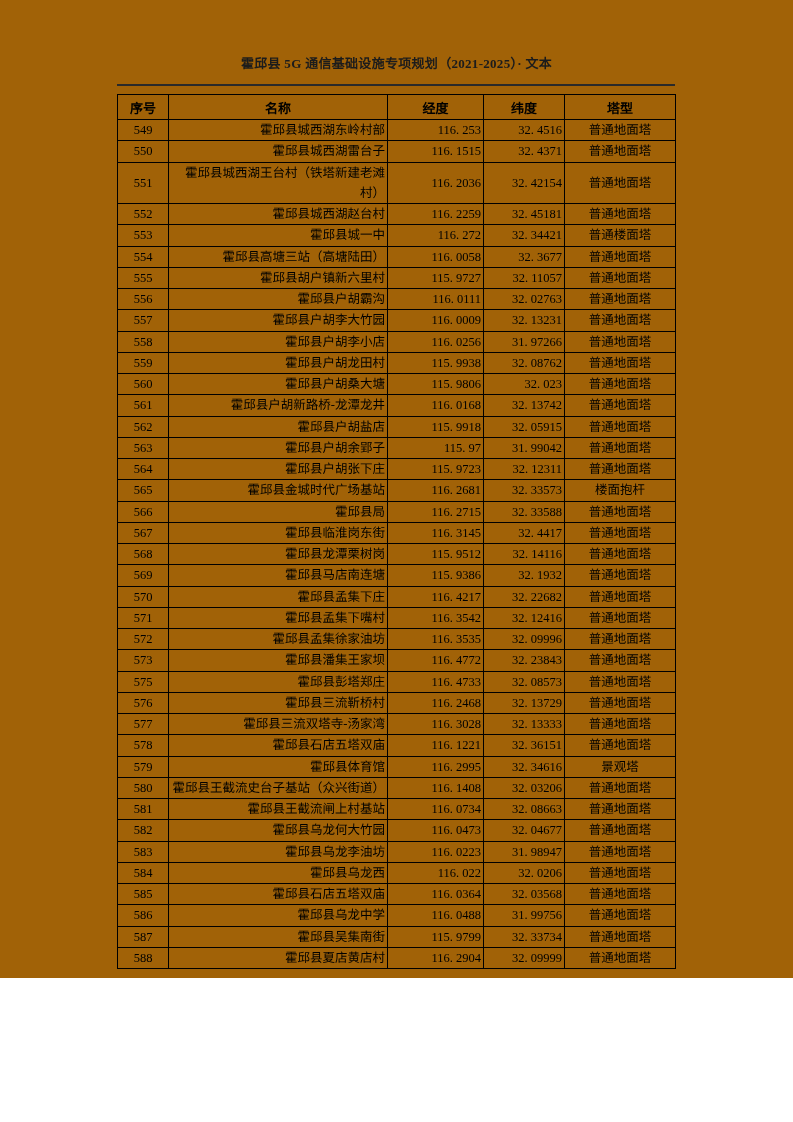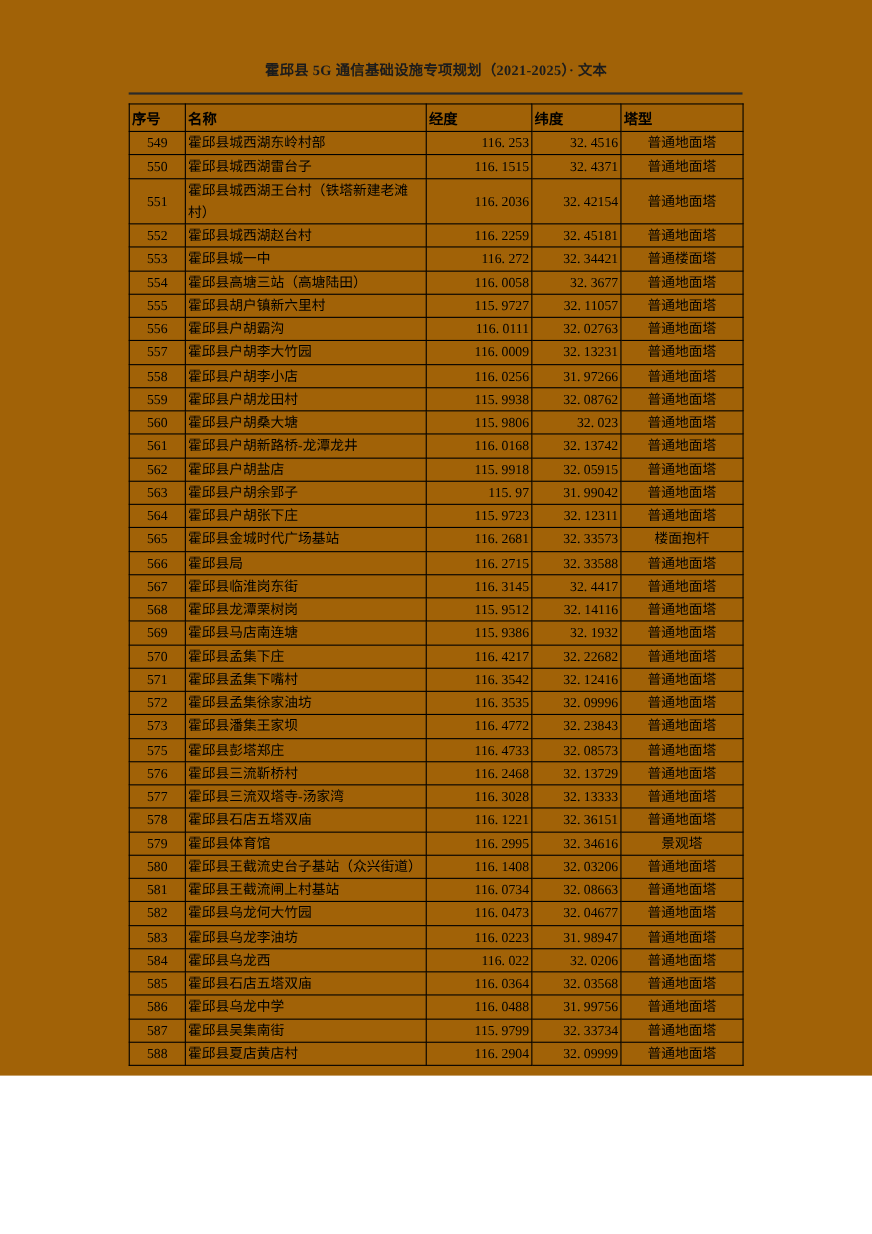--- a/index.html
+++ b/index.html
@@ -41,30 +41,30 @@
   table.sites col.w4{width:111px;}
   table.sites th,table.sites td{
     border:1px solid #000;
     overflow:hidden;
     vertical-align:middle;
   }
   table.sites th{
     height:24px;
     font-size:13px;
     font-weight:bold;
-    text-align:left;
+    text-align:center;
     padding:0 2px;
   }
   table.sites td{
     height:20px;
     padding:0 2px;
     line-height:1.62;
   }
   td.c0{text-align:center;margin-top:20px;}
-  td.c1{text-align:left;padding-left:8px;padding-right:4px;}
+  td.c1{text-align:right;padding-left:8px;padding-right:4px;}
   td.c2{text-align:right;padding-right:13px;}
   td.c3{text-align:right;padding-right:8px;}
   td.c4{text-align:center;}
   .page-footer{
     position:absolute;
     top:1028px;left:0;width:100%;
     text-align:center;
     font-family:"Liberation Sans","DejaVu Sans",sans-serif;
     font-size:11px;
     color:#111;

